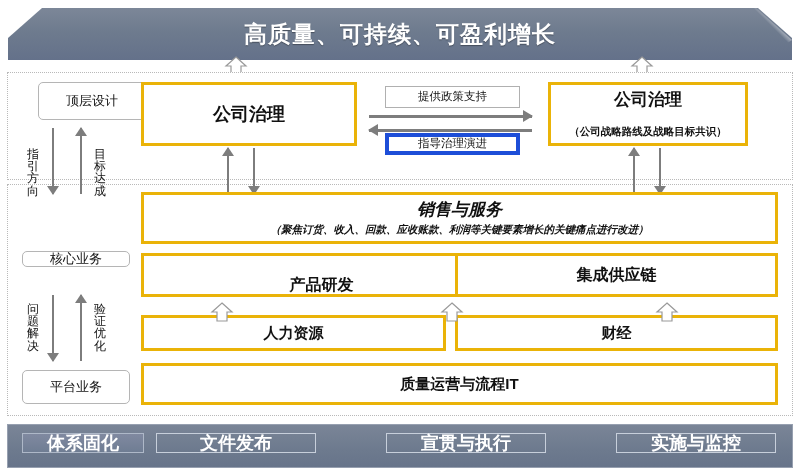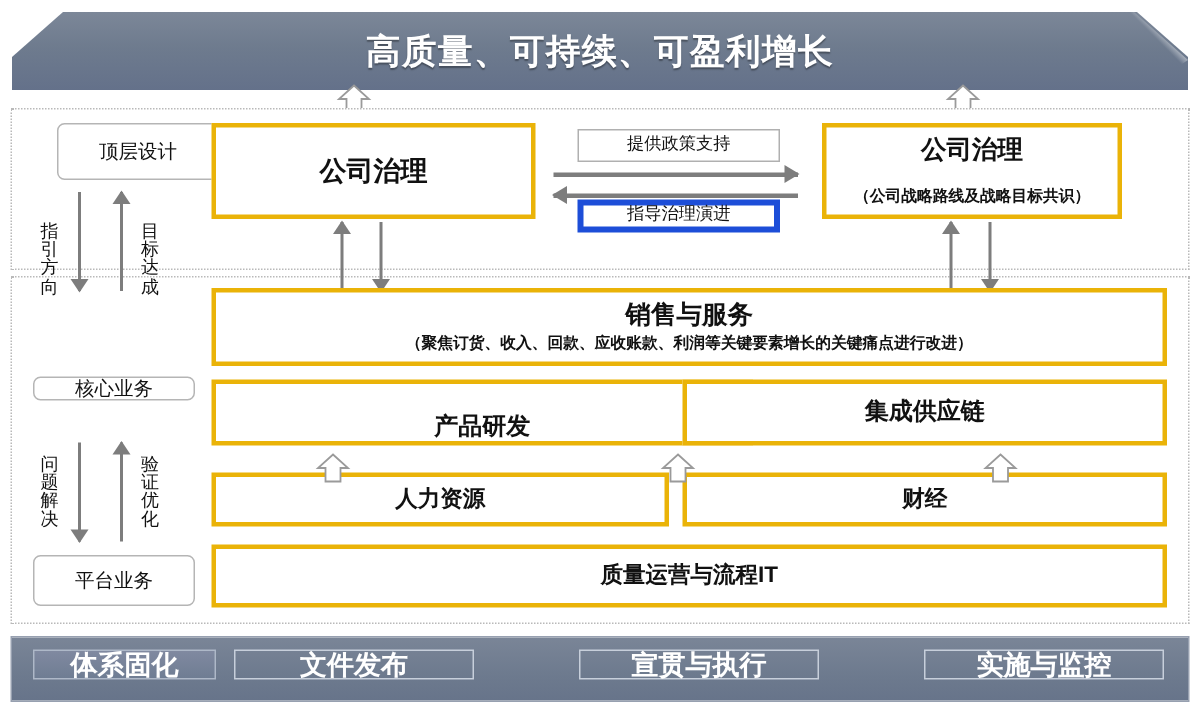--- a/index.html
+++ b/index.html
@@ -73,21 +73,21 @@
   #box-gov       { left:141px; top:82px;  width:216px; height:64px; }
   #box-strategy  { left:548px; top:82px;  width:200px; height:64px; }
   #box-strategy .t1{ font-size:17px; }
   #box-strategy .t2{ font-size:10.5px; margin-top:16px; }
   #box-gov .t1{ font-size:18px; }
 
   #lbl-policy { left:385px; top:86px;  width:135px; height:22px; border:1px solid #b0b0b0; }
   #lbl-guide  { left:385px; top:133px; width:135px; height:22px; border:4px solid #1d4ed8; }
   #lbl-policy .t1, #lbl-guide .t1{ font-size:11.5px; font-weight:normal; }
 
-  #box-sales { left:141px; top:192px; width:637px; height:52px; }
+  #box-sales { left:141px; top:192px; width:637px; height:52px;font-style:italic; }
   #box-sales .t1{ font-size:17px; }
   #box-sales .t2{ font-size:10.5px; margin-top:3px; }
 
   #box-rnd    { left:141px; top:253px; width:361px; height:44px;justify-content:flex-end; }
   #box-supply { left:455px; top:253px; width:323px; height:44px; }
   #box-hr     { left:141px; top:315px; width:305px; height:36px; }
   #box-fin    { left:455px; top:315px; width:323px; height:36px; }
   #box-qual   { left:141px; top:363px; width:637px; height:42px; }
   #box-rnd .t1, #box-supply .t1{ font-size:16px; }
   #box-hr .t1, #box-fin .t1{ font-size:15px; }

